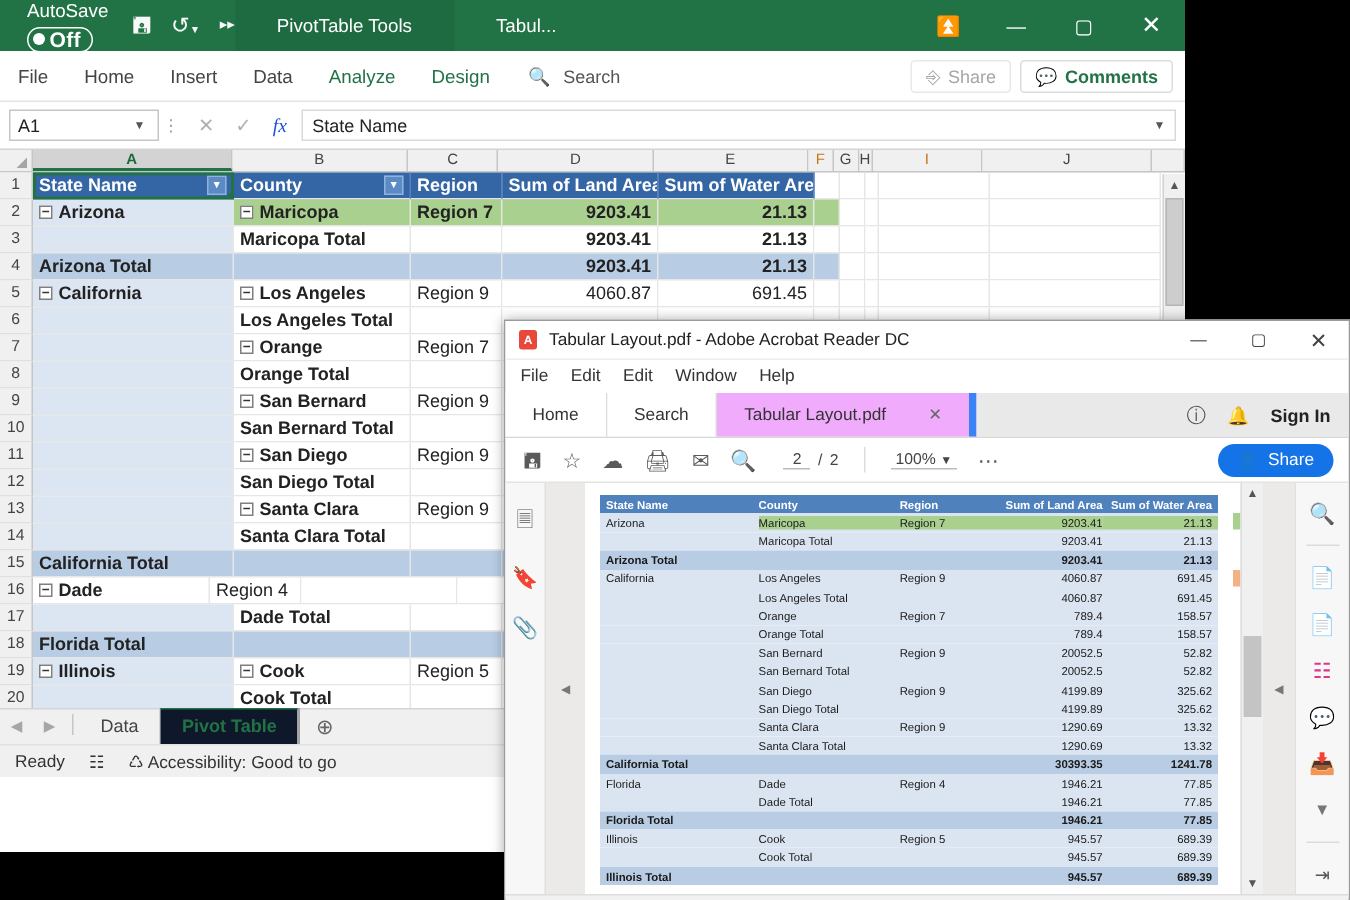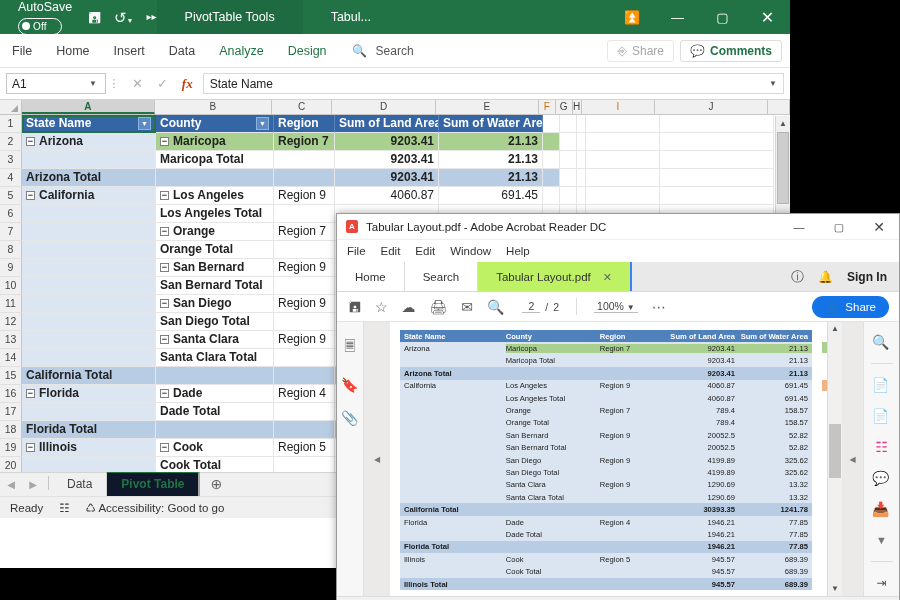--- a/index.html
+++ b/index.html
@@ -5,21 +5,21 @@
   * { box-sizing: border-box; margin:0; padding:0; }
   html,body { width:900px; height:600px; overflow:hidden; background:#000; }
   body { font-family:"Liberation Sans", sans-serif; font-size:12px; color:#222; }
 
   
   #excel { position:absolute; left:0; top:0; width:790px; height:568px; background:#fff; }
   .xl-title { height:34px; background:#217346; display:flex; align-items:center; color:#fff; }
   .xl-title .autosave { display:flex; gap:4px; margin-left:18px; font-size:12.5px;flex-direction:column;}
   .toggle { width:44px; height:17px; border:1.4px solid #fff; border-radius:9px; display:flex; align-items:center; gap:3px; padding-left:3px;}
   .toggle .knob { width:8px;height:8px;border-radius:50%;background:#fff;}
-  .toggle .ttxt { font-size:10px; font-weight:normal; letter-spacing:.2px;}
+  .toggle .ttxt { font-size:14px; font-weight:bold; letter-spacing:.2px;}
   .qat { display:flex; align-items:center; gap:13px; margin-left:16px; }
   .qat span { font-size:15px; line-height:1; opacity:.97; }
   .tab-ctx { height:34px; display:flex; align-items:center; padding:0 28px; font-size:12.5px; }
   .tab-ctx.active { background:#1e6b41; }
   .xl-winbtns { margin-left:auto; display:flex; align-items:center; }
   .xl-winbtns div { width:45px; height:34px; display:flex; align-items:center; justify-content:center; font-size:13px;}
 
   .xl-ribbon { height:34px; background:#fff; display:flex; align-items:center; border-bottom:1px solid #e3e3e3; }
   .rb { padding:0 12px; font-size:12.5px; color:#444; line-height:34px; }
   .rb.ctx { color:#217346; }
@@ -27,21 +27,21 @@
   .rb-right { margin-left:auto; display:flex; gap:6px; padding-right:8px; }
   .rb-btn { border:1px solid #dcdcdc; border-radius:3px; padding:3px 9px; display:flex; align-items:center; gap:5px; font-size:12px;}
   .rb-btn.dim { color:#a6a6a6; border-color:#e8e8e8; }
   .rb-btn.cmt { color:#217346; font-weight:bold; }
 
   .xl-formula { height:32px; background:#fff; display:flex; align-items:center; gap:0; border-bottom:1px solid #d4d4d4; padding:0 6px;}
   .namebox { width:100px; height:21px; border:1px solid #c6c6c6; background:#fff; display:flex; align-items:center; padding:0 5px; font-size:12px;}
   .namebox .cv { width:14px; text-align:center; margin-left:auto; color:#555; font-size:8px;}
   .fdots { width:16px; text-align:center; color:#999; letter-spacing:0; font-size:11px;}
   .fbtns { display:flex; gap:14px; padding:0 10px; color:#b0b0b0; font-size:13px; align-items:center;}
-  .fbtns .fx { color:#c2410c; font-style:italic; font-family:"Liberation Serif",serif;font-weight:bold;}
+  .fbtns .fx { color:#1d4ed8; font-style:italic; font-family:"Liberation Serif",serif;}
   .fbar { flex:1; height:21px; border:1px solid #d9d9d9; background:#fff; display:flex; align-items:center; padding:0 6px; font-size:12px;}
   .fbar .cv { margin-left:auto; color:#555; font-size:8px;}
 
   
   .xl-grid { position:relative; height:372px; background:#fff; overflow:hidden; }
   .colhead { display:flex; height:15px; background:#f0f0f0; border-bottom:1px solid #c6c6c6; font-size:10px; color:#444;}
   .ch { border-right:1px solid #c6c6c6; text-align:center; line-height:14px; background:#f0f0f0;}
   .ch.sel { background:#d3d3d3; color:#1a6b3c; font-weight:bold; border-bottom:2px solid #217346;}
   .ch.sel2 { color:#c8731a; }
   .corner { width:22px; border-right:1px solid #c6c6c6; position:relative;}
@@ -84,21 +84,21 @@
   
   #acro { position:absolute; left:336px; top:213px; width:564px; height:387px; background:#fff; border:1px solid #9a9a9a; box-shadow:0 0 8px rgba(0,0,0,.35); }
   .ac-title { height:26px; display:flex; align-items:center; background:#fff; border-bottom:1px solid #eee; }
   .ac-ico { width:12px;height:13px;background:#e8483b;border-radius:2px;margin-left:9px;color:#fff;font-size:8px;text-align:center;line-height:13px;font-weight:bold;}
   .ac-ttl { margin-left:8px; font-size:11.5px; color:#222;}
   .ac-wb { margin-left:auto; display:flex;}
   .ac-wb div { width:40px; height:26px; text-align:center; line-height:26px; font-size:11px; color:#444;}
   .ac-menu { height:22px; display:flex; align-items:center; gap:15px; padding-left:10px; font-size:11.5px; color:#333; background:#fff;}
   .ac-tabs { height:30px; display:flex; align-items:stretch; background:#f1f1f1; border-bottom:1px solid #d8d8d8;}
   .ac-tab { padding:0 18px; line-height:30px; font-size:11.5px; color:#333; background:#e9e9e9;}
-  .ac-tab.doc { background:#bef264; display:flex; align-items:center; gap:12px; border-right:2px solid #3b82f6;}
+  .ac-tab.doc { background:#f0abfc; display:flex; align-items:center; gap:28px; border-right:5px solid #3b82f6;}
   .ac-tab.plain { background:#fff; border-right:1px solid #dcdcdc;}
   .ac-tab .x { font-size:11px; color:#666;}
   .ac-tabfill { flex:1; background:#e9e9e9; display:flex; align-items:center; justify-content:flex-end; gap:14px; padding-right:12px;}
   .ac-signin { font-size:12px; font-weight:bold; color:#222;}
   .ac-tool { height:30px; background:#fff; border-bottom:1px solid #e3e3e3; display:flex; align-items:center; gap:14px; padding-left:12px;}
   .ac-tool .ti { font-size:14px; color:#5a5a5a; line-height:1;}
   .ac-pg { display:flex; align-items:center; gap:5px; font-size:10.5px; color:#444; margin-left:4px;}
   .ac-pg .box { border-bottom:1px solid #bbb; padding:0 6px; }
   .ac-vsep { width:1px; height:17px; background:#dcdcdc; margin:0 3px;}
   .ac-zoom { font-size:10.5px; color:#444; border-bottom:1px solid #bbb; padding:0 3px;}
@@ -411,21 +411,20 @@
             <div class="cell c-d num tot bold"></div>
             <div class="cell c-e num tot bold"></div>
             <div class="cell c-f tot"></div>
             <div class="cell c-g white"></div>
             <div class="cell c-h white"></div>
             <div class="cell c-i white"></div>
             <div class="cell c-j white"></div>
           </div>
           <div class="row">
             <div class="rh">16</div>
-            <div class="cell c-a lvl1"><span class="pm">−</span><span>Florida</span></div>
             <div class="cell c-b white bold"><span class="pm">−</span><span>Dade</span></div>
             <div class="cell c-c white">Region 4</div>
             <div class="cell c-d num white"></div>
             <div class="cell c-e num white"></div>
             <div class="cell c-f white"></div>
             <div class="cell c-g white"></div>
             <div class="cell c-h white"></div>
             <div class="cell c-i white"></div>
             <div class="cell c-j white"></div>
           </div>

